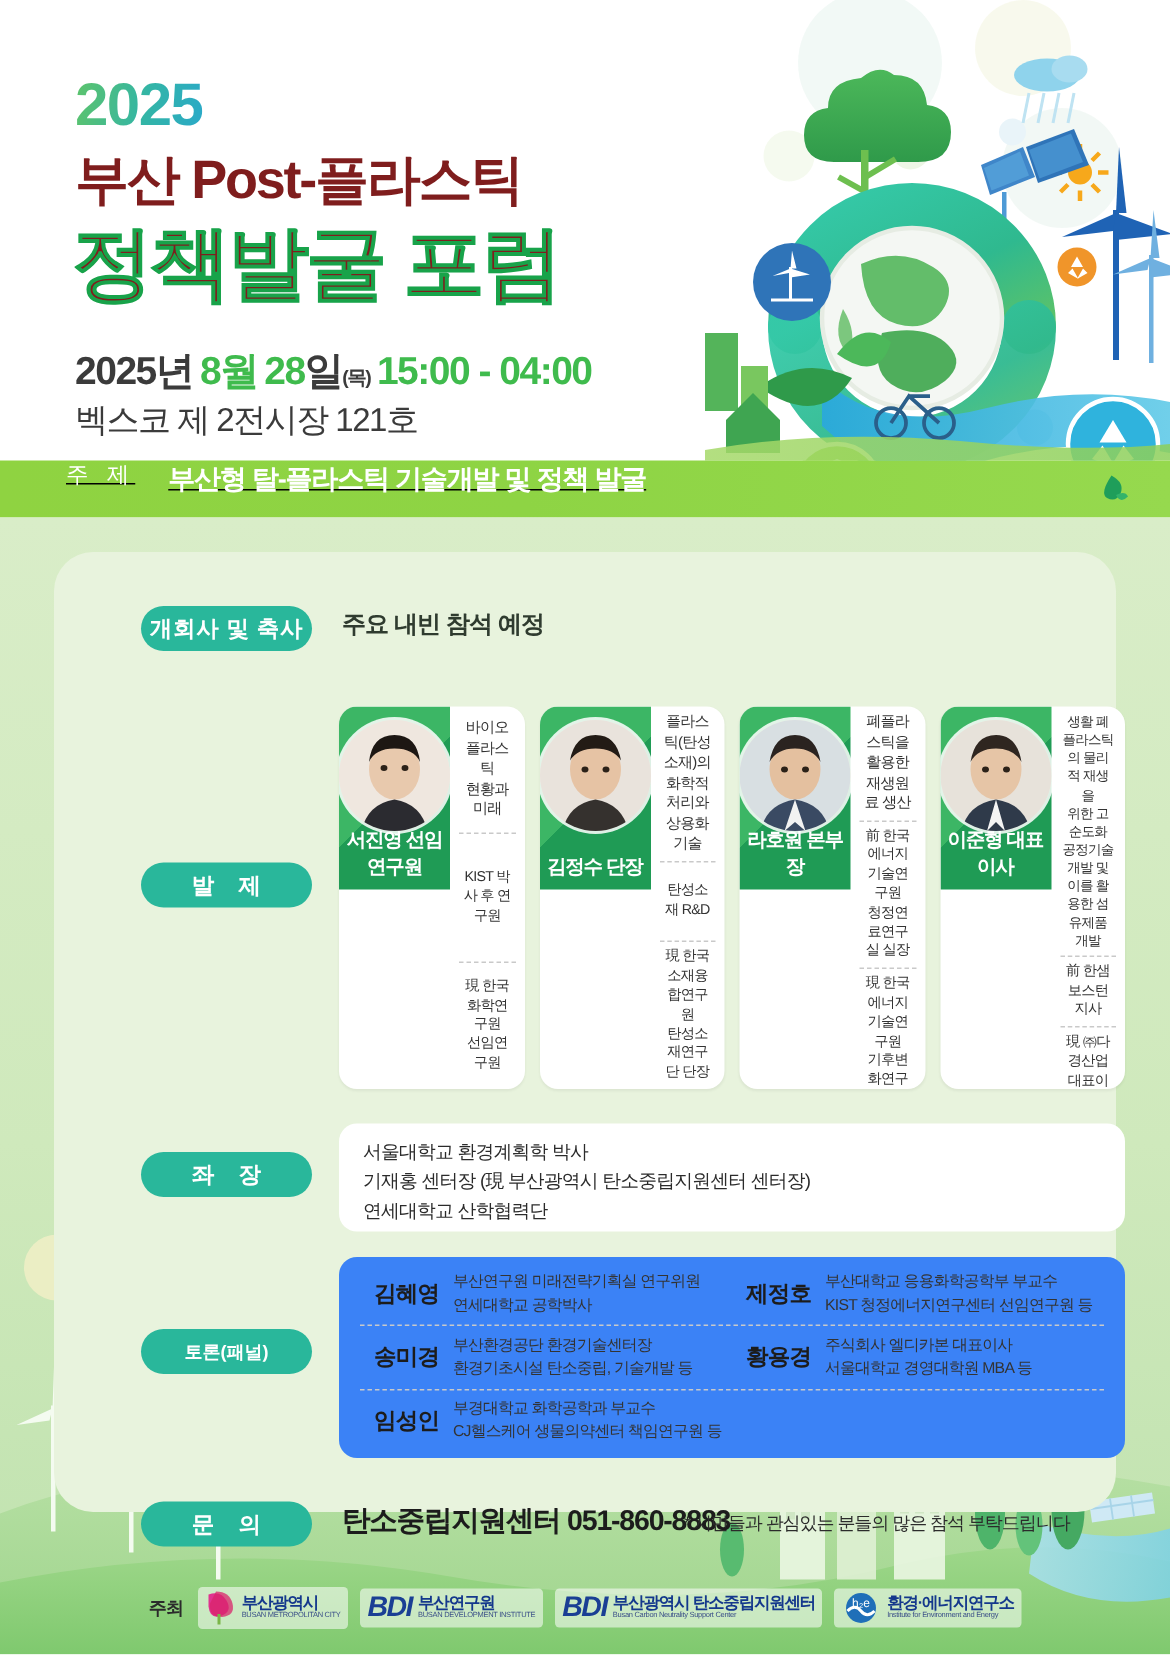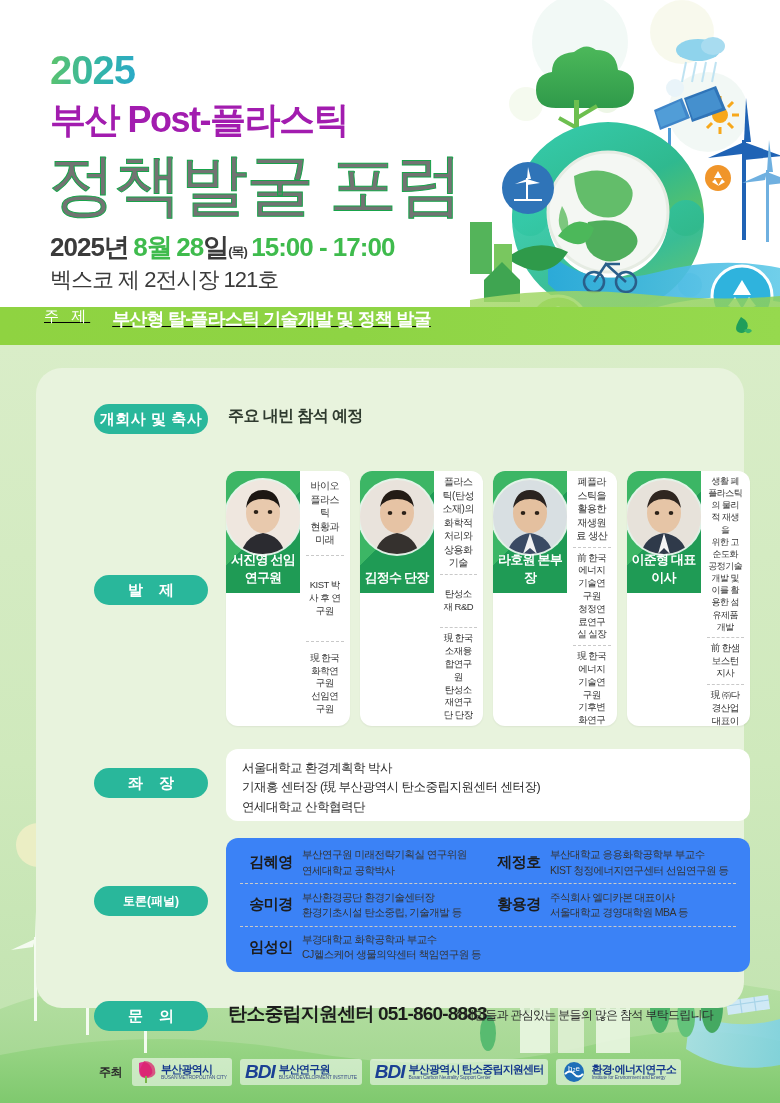--- a/index.html
+++ b/index.html
@@ -17,26 +17,26 @@
   }
   .hdr-year {
     position:absolute; left:50px; top:48px;
     font-size:40px; font-weight:bold; letter-spacing:-1px;
     background:linear-gradient(100deg,#5ec46a 0%,#33b5a6 55%,#2aa9c9 100%);
     -webkit-background-clip:text; background-clip:text;
     -webkit-text-fill-color:transparent; color:#33b5a6;
   }
   .hdr-line2 {
     position:absolute; left:50px; top:96px;
-    font-size:36px; font-weight:bold; color:#a21caf; letter-spacing:-1.5px;
+    font-size:36px; font-weight:bold; color:#7f1d1d; letter-spacing:-1.5px;
     white-space:nowrap;
   }
   .hdr-line3 {
     position:absolute; left:48px; top:140px;
-    font-size:68px; font-weight:normal; color:#737373; letter-spacing:-2px;
+    font-size:54px; font-weight:bold; color:#7f1d1d; letter-spacing:-2px;
     white-space:nowrap; -webkit-text-stroke:1px #18a34a;
   }
   .hdr-date { position:absolute; left:50px; top:230px; white-space:nowrap; }
   .hdr-date span { font-size:26px; font-weight:bold; letter-spacing:-1px; vertical-align:baseline; }
   .d-dark { color:#3b3b3b; }
   .d-green { color:#3fbb4d; }
   .d-sup { font-size:13px !important; vertical-align:super; color:#3b3b3b; }
   .hdr-venue {
     position:absolute; left:50px; top:265px;
     font-size:22px; color:#3b3b3b; letter-spacing:-1px; white-space:nowrap;
@@ -323,21 +323,21 @@
     </svg>
 
     <div class="hdr-year">2025</div>
     <div class="hdr-line2">부산 Post-플라스틱</div>
     <div class="hdr-line3">정책발굴 포럼</div>
 
     <div class="hdr-date">
       <span class="d-dark">2025년</span>
       <span class="d-green">8월</span>
       <span class="d-green">28</span><span class="d-dark">일</span><span class="d-sup">(목)</span>
-      <span class="d-green">15:00 - 17:00</span>
+      <span class="d-green">15:00 - 04:00</span>
     </div>
     <div class="hdr-venue">벡스코 제 2전시장 121호</div>
   </div>
 
   <div class="theme-bar">
     <div class="theme-label">주 제</div>
     <div class="theme-text">부산형 탈-플라스틱 기술개발 및 정책 발굴</div>
     <svg class="leaf-ico" viewBox="0 0 22 20">
       <path d="M11 1 q9 5 6 12 q-3 6 -9 3 q-5 -3 3 -15z" fill="#1f9e5a"></path>
       <path d="M14 14 q6 -3 8 1 q-5 5 -8 -1z" fill="#33b36a"></path>

